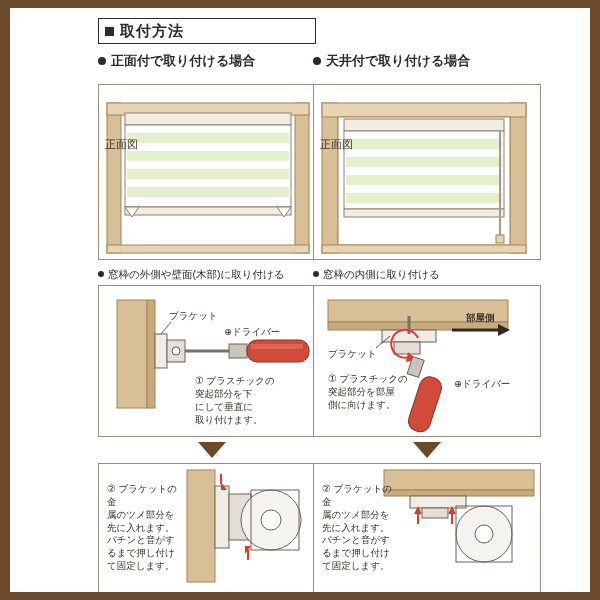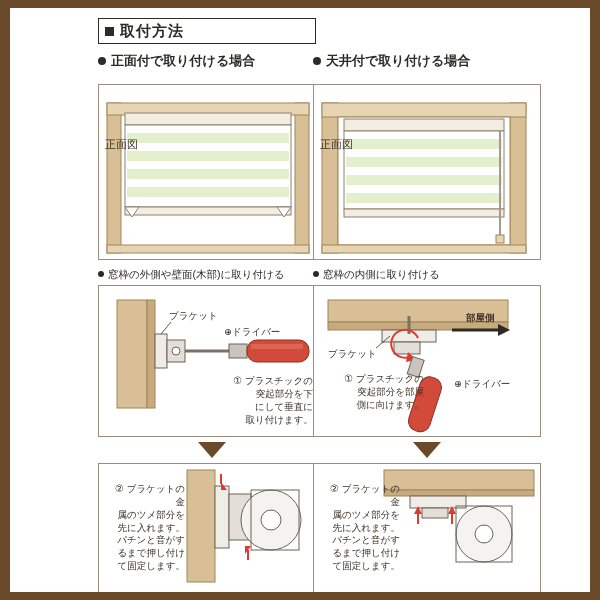--- a/index.html
+++ b/index.html
@@ -71,21 +71,21 @@
   .step-panel{height:152px;}
   .step-panel.second{height:145px;}
 
   .arrow-down{
     width:0;height:0;margin:5px auto;
     border-left:14px solid transparent;
     border-right:14px solid transparent;
     border-top:16px solid #6b4a2b;
   }
   .caption{
-    position:absolute;font-size:9.5px;line-height:1.35;color:#3c3026;text-align:right;
+    position:absolute;font-size:9.5px;line-height:1.35;color:#3c3026;
   }
   .cap-num{font-size:10px;}
   .small-lbl{position:absolute;font-size:9.5px;color:#3c3026;}
   svg{display:block;}
 </style>
 </head>
 <body>
 
 <div class="page">
   <div class="inner">

